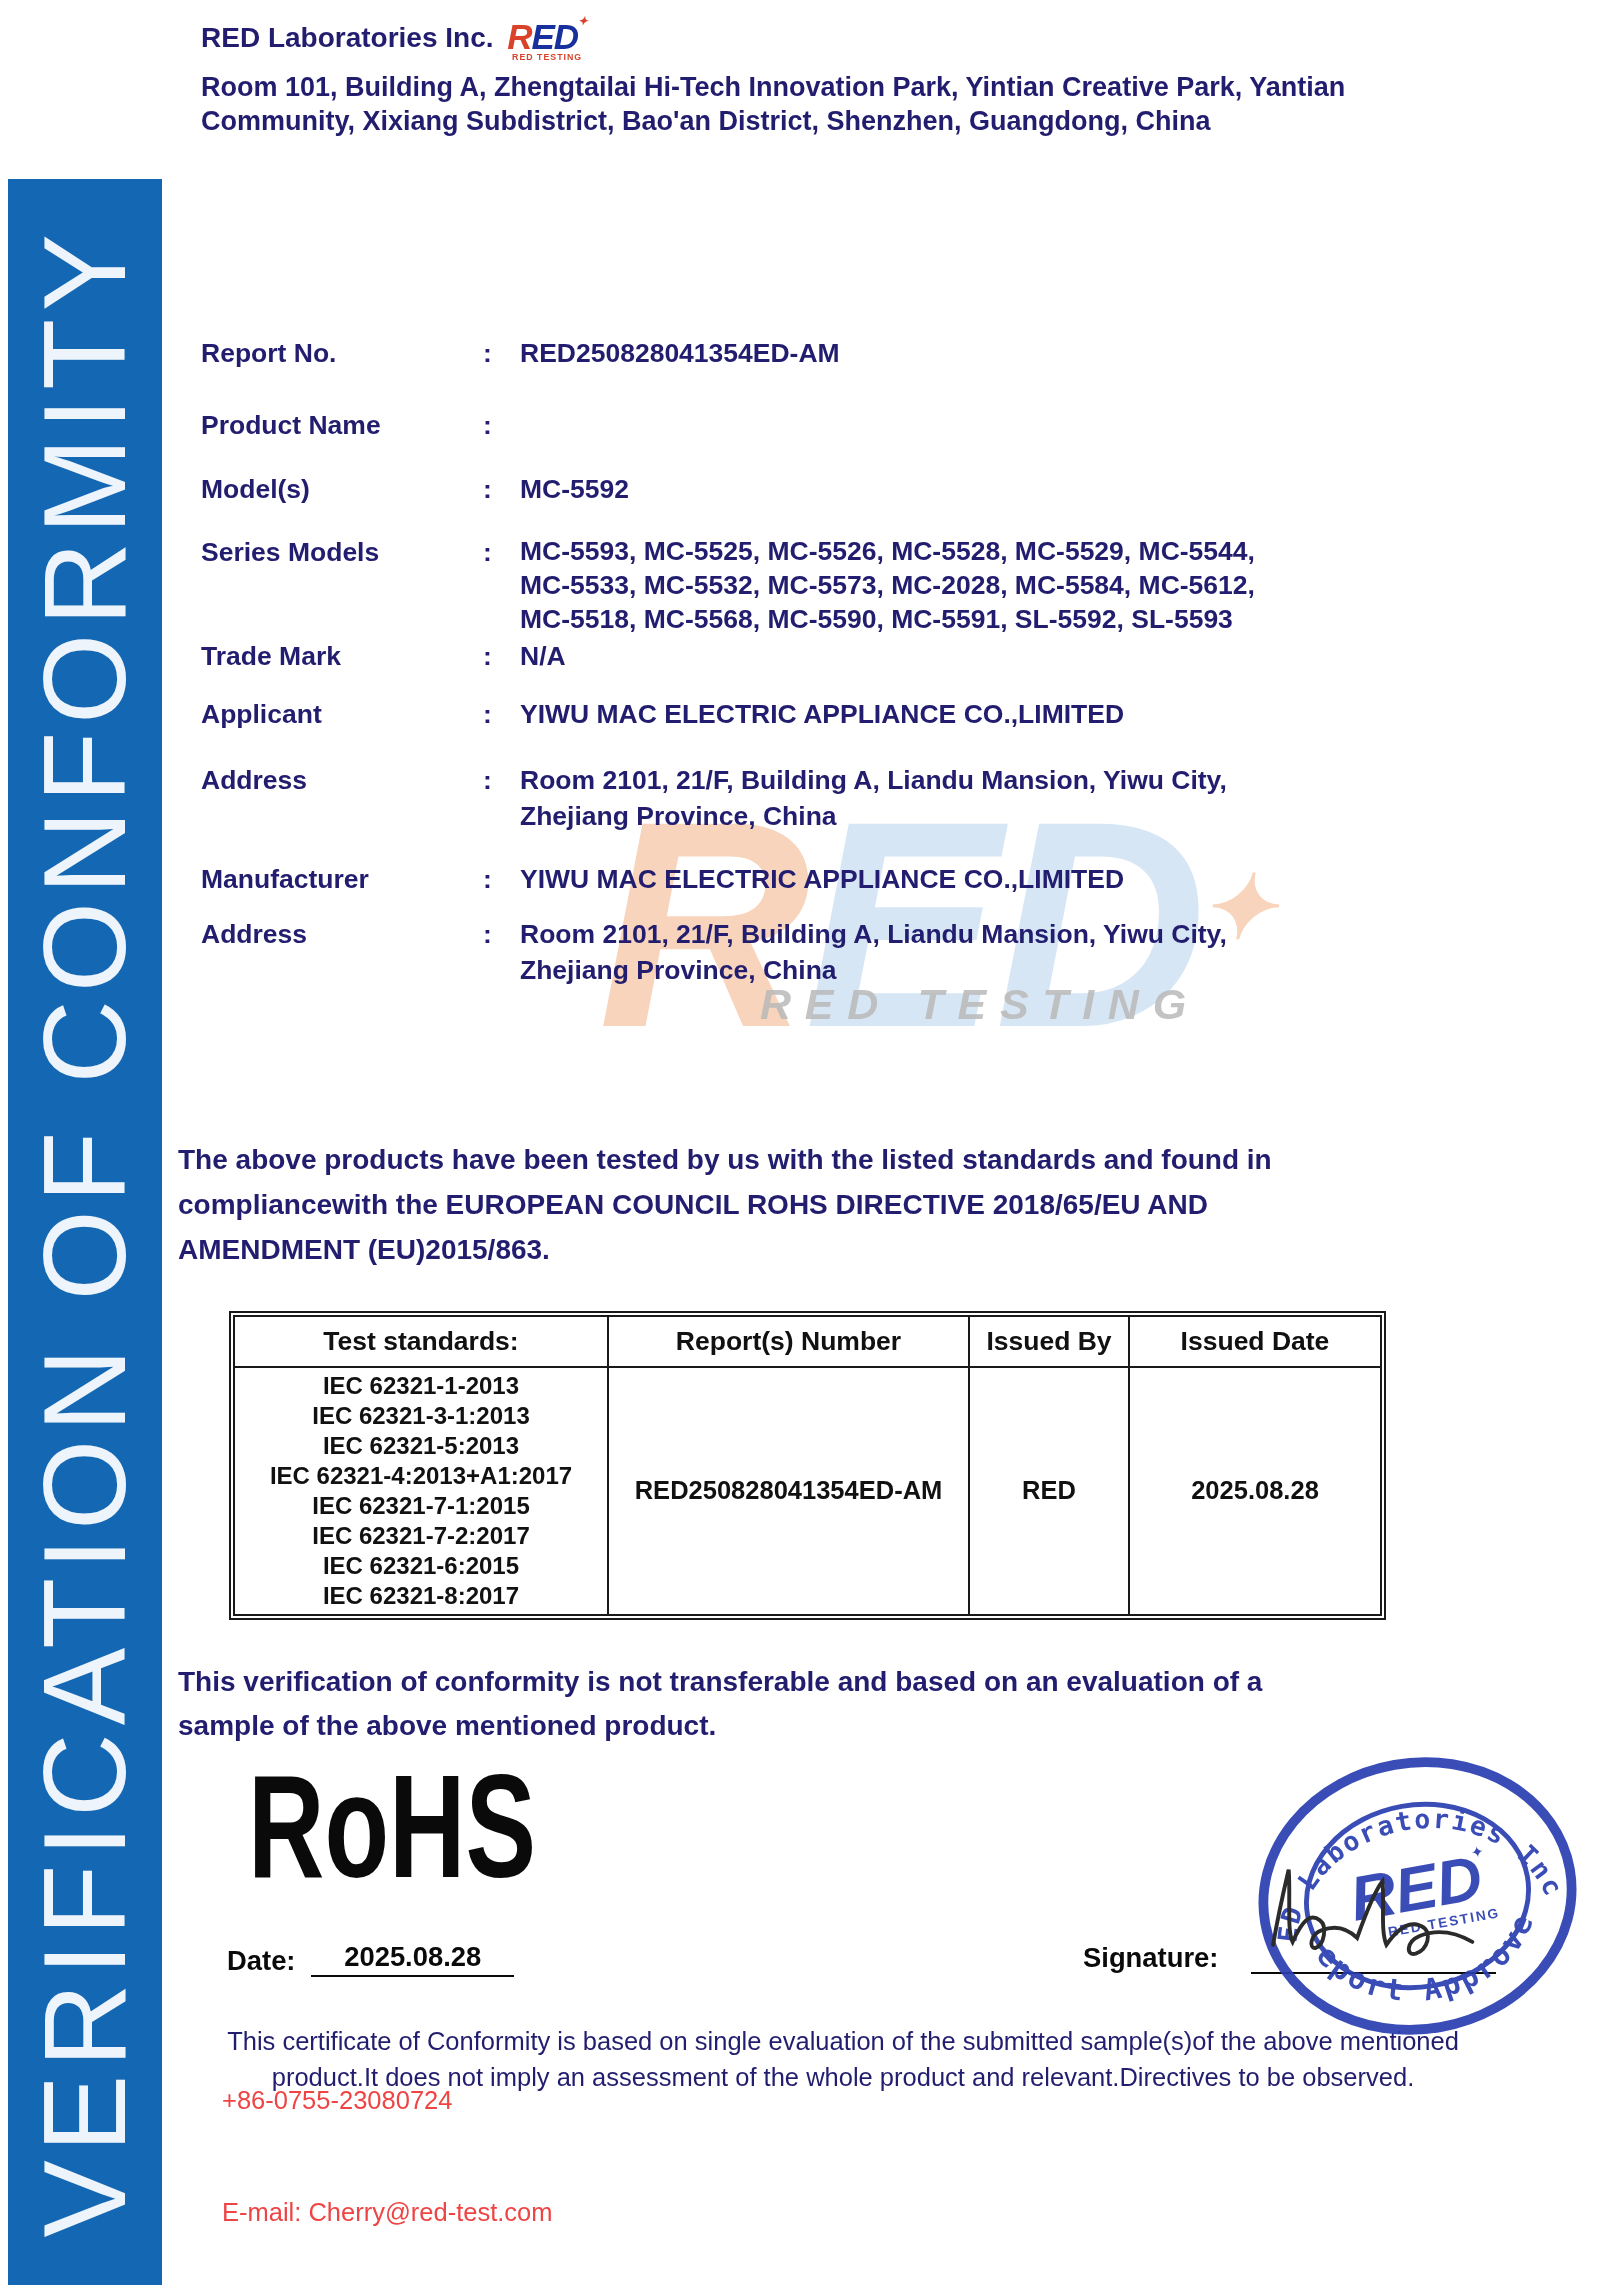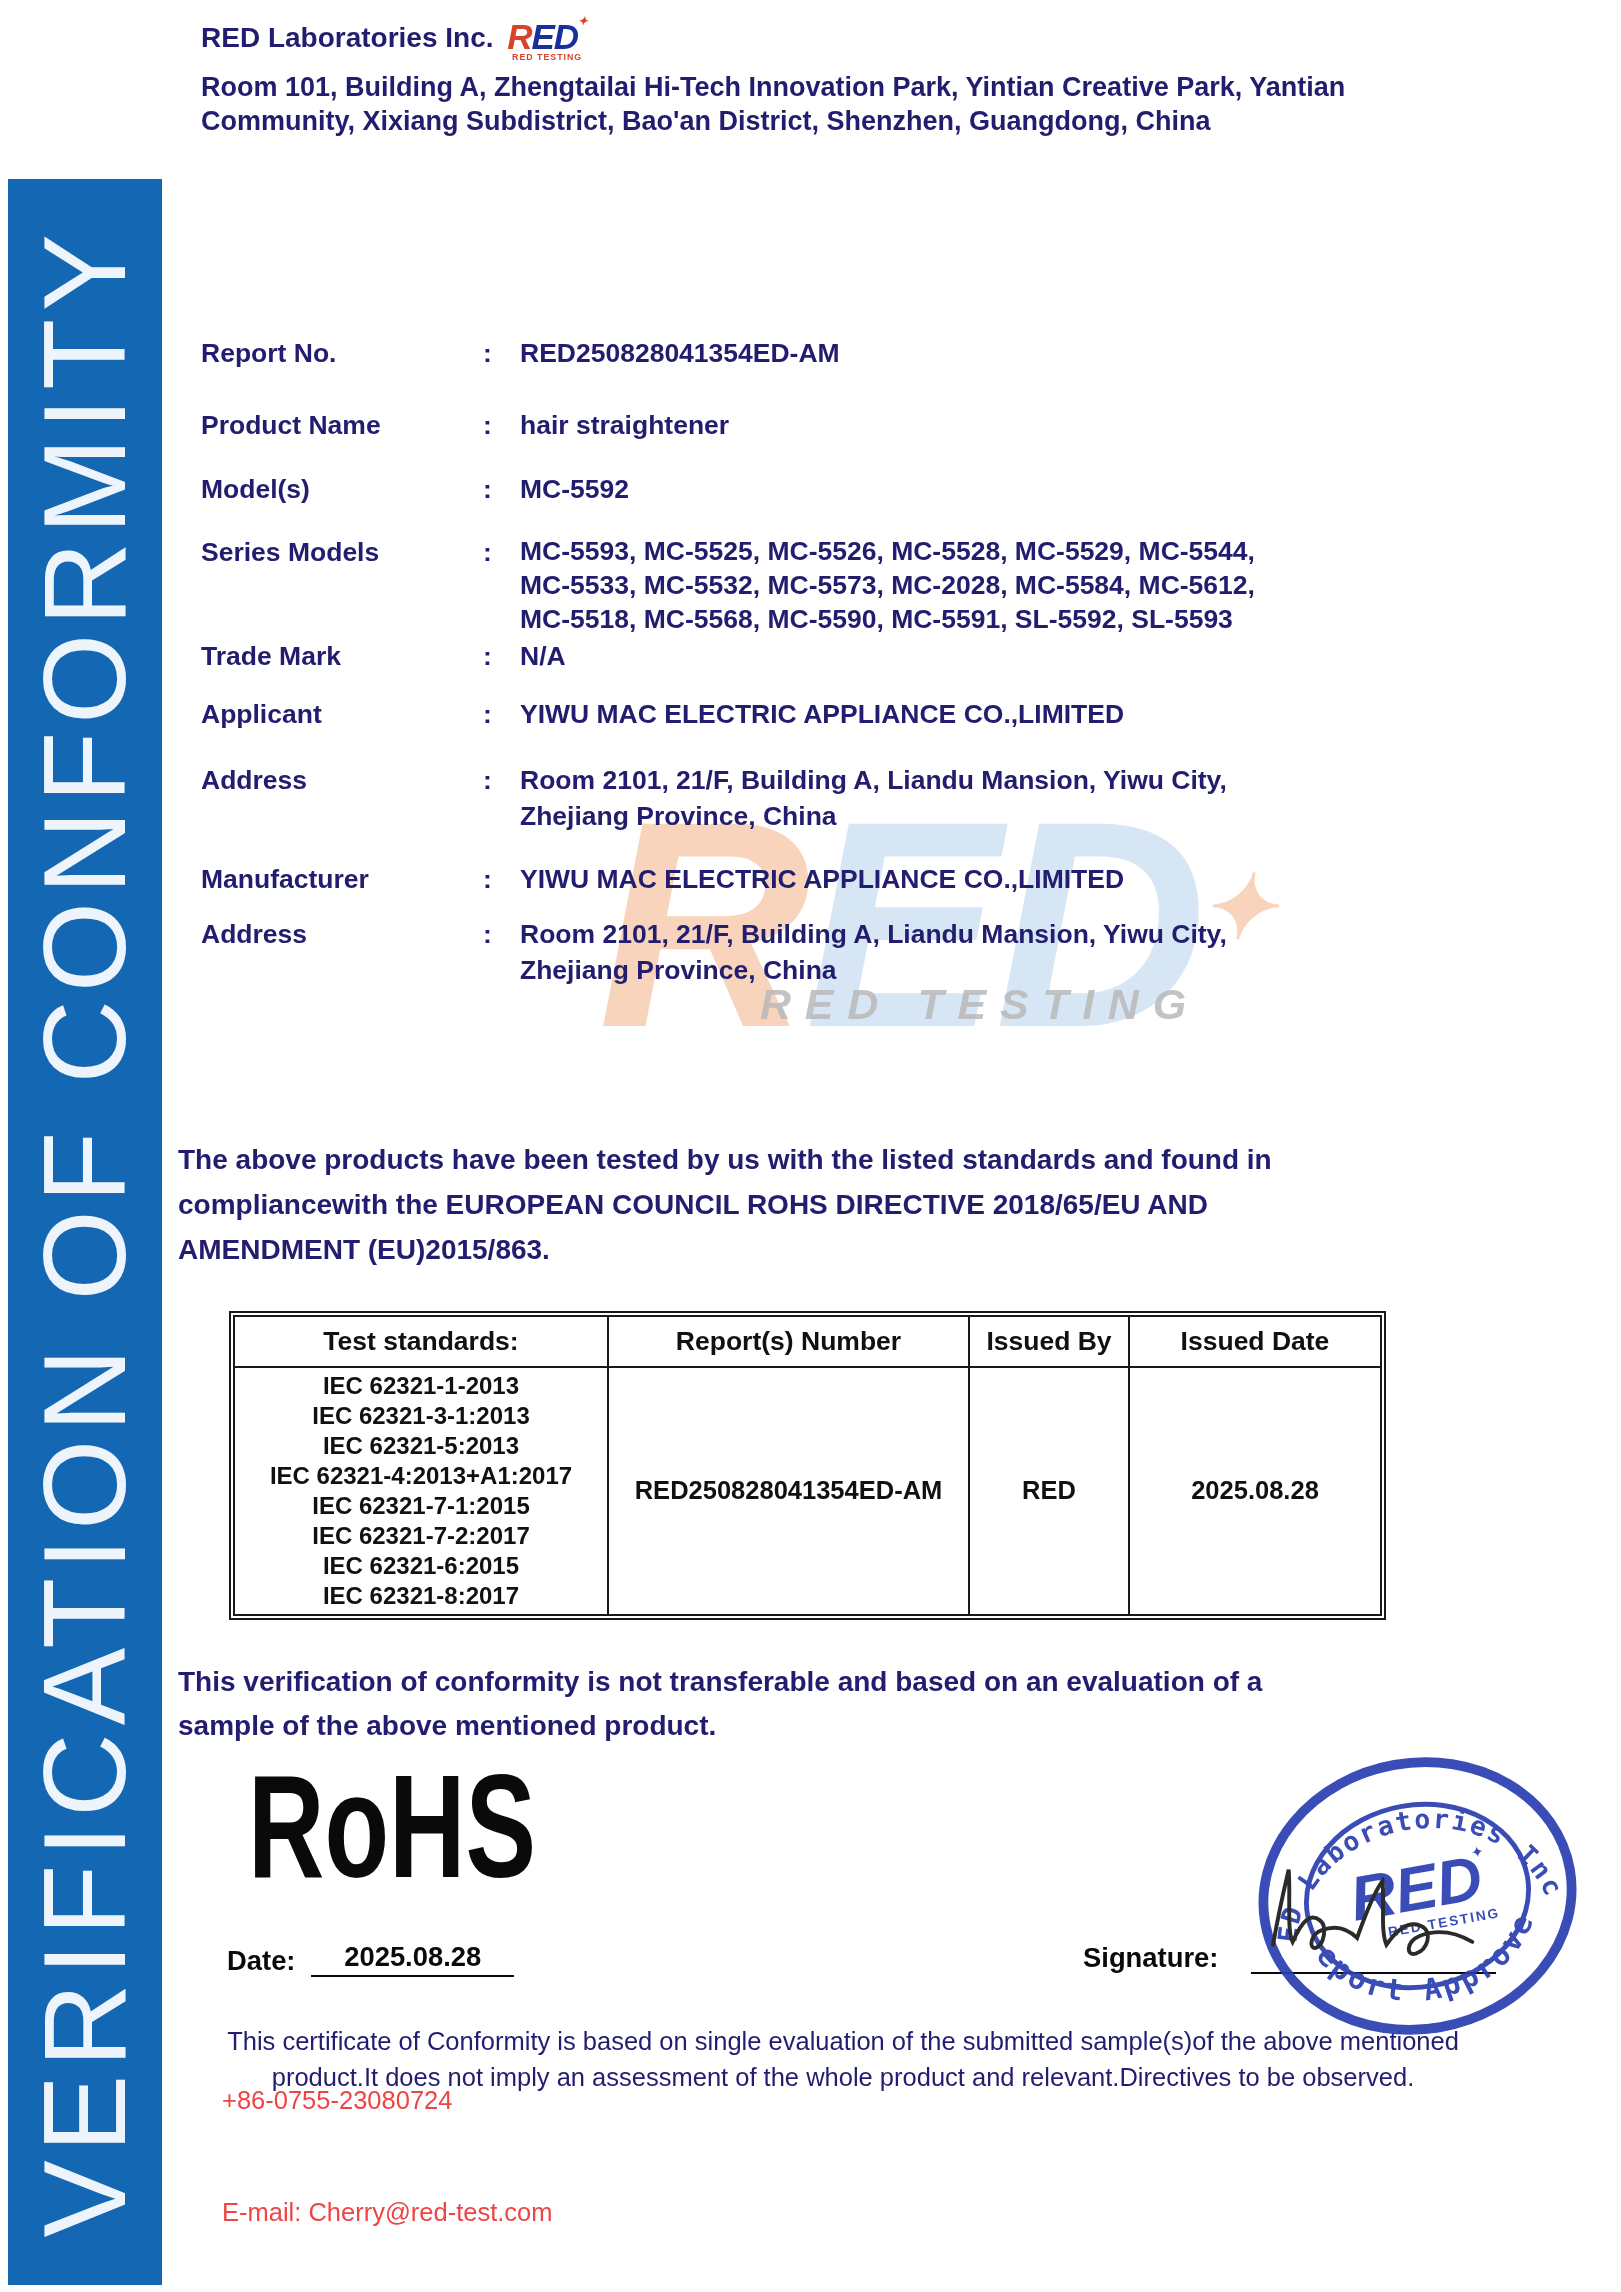--- a/index.html
+++ b/index.html
@@ -159,21 +159,20 @@
 
     <div class="details">
       <div class="d-row mb-report">
         <div class="d-label">Report No.</div>
         <div class="d-colon">:</div>
         <div class="d-value">RED250828041354ED-AM</div>
       </div>
       <div class="d-row mb-product">
         <div class="d-label">Product  Name</div>
         <div class="d-colon">:</div>
-        <div class="d-value">hair straightener</div>
       </div>
       <div class="d-row mb-model">
         <div class="d-label">Model(s)</div>
         <div class="d-colon">:</div>
         <div class="d-value">MC-5592</div>
       </div>
       <div class="d-row mb-series row-series">
         <div class="d-label">Series Models</div>
         <div class="d-colon">:</div>
         <div class="d-value">MC-5593, MC-5525, MC-5526, MC-5528, MC-5529, MC-5544,

